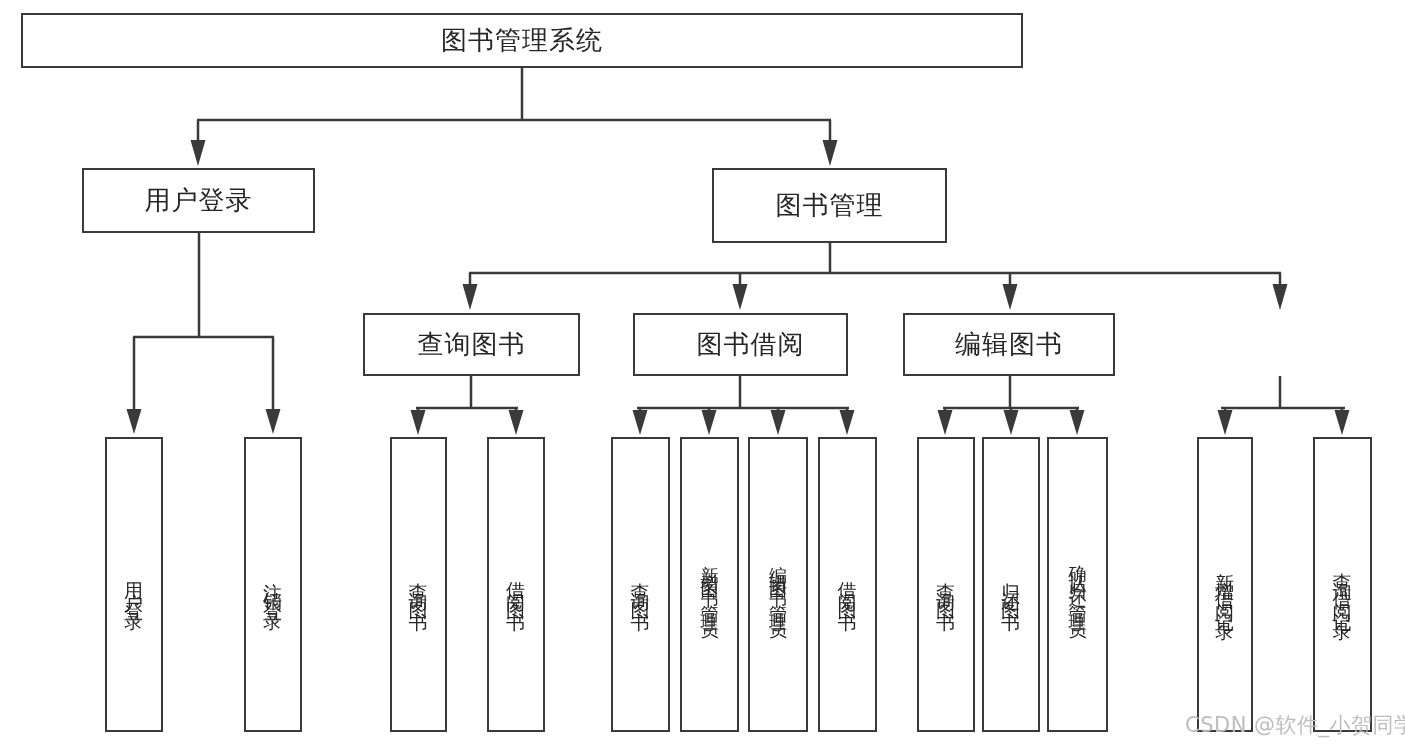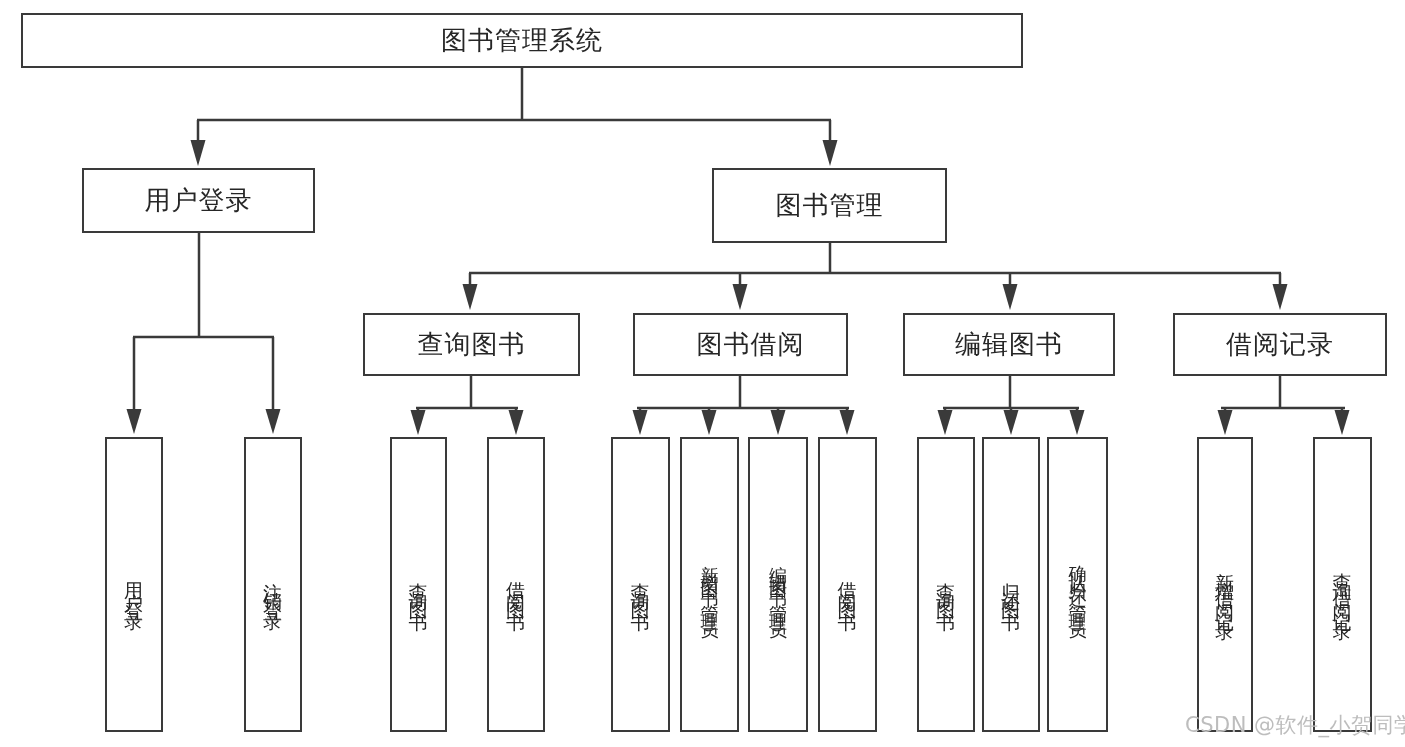--- a/index.html
+++ b/index.html
@@ -101,23 +101,20 @@
 
   <div class="box hbox" style="left:363px; top:313px; width:217px; height:63px;">
     <span>查询图书</span>
   </div>
   <div class="box hbox" style="left:633px; top:313px; width:215px; height:63px;padding-left:20px;">
     <span>图书借阅</span>
   </div>
   <div class="box hbox" style="left:903px; top:313px; width:212px; height:63px;">
     <span>编辑图书</span>
   </div>
-  <div class="box hbox" style="left:1173px; top:313px; width:214px; height:63px;">
-    <span>借阅记录</span>
-  </div>
 
   <div class="box vbox" style="left:105px; top:437px; width:58px; height:295px;">
     <span>用户登录</span>
   </div>
   <div class="box vbox" style="left:244px; top:437px; width:58px; height:295px;">
     <span>注销登录</span>
   </div>
 
   <div class="box vbox" style="left:390px; top:437px; width:57px; height:295px;">
     <span>查询图书</span>

